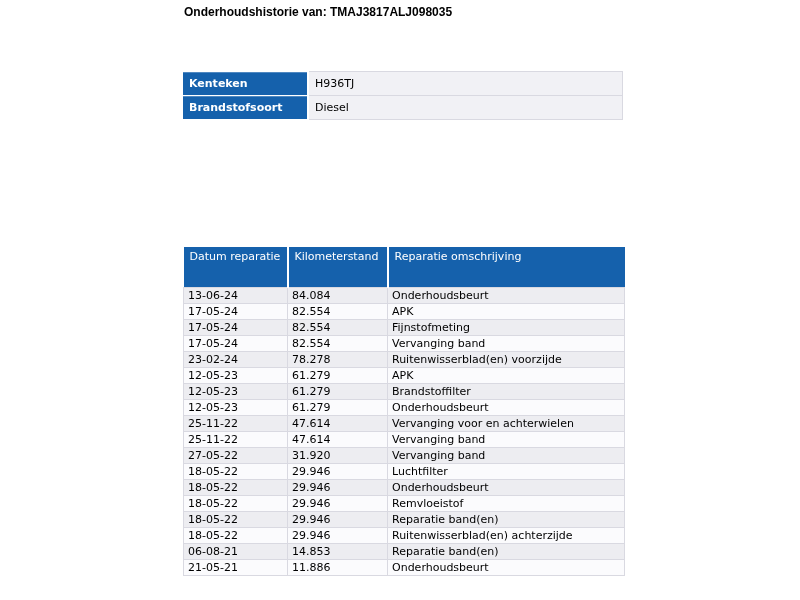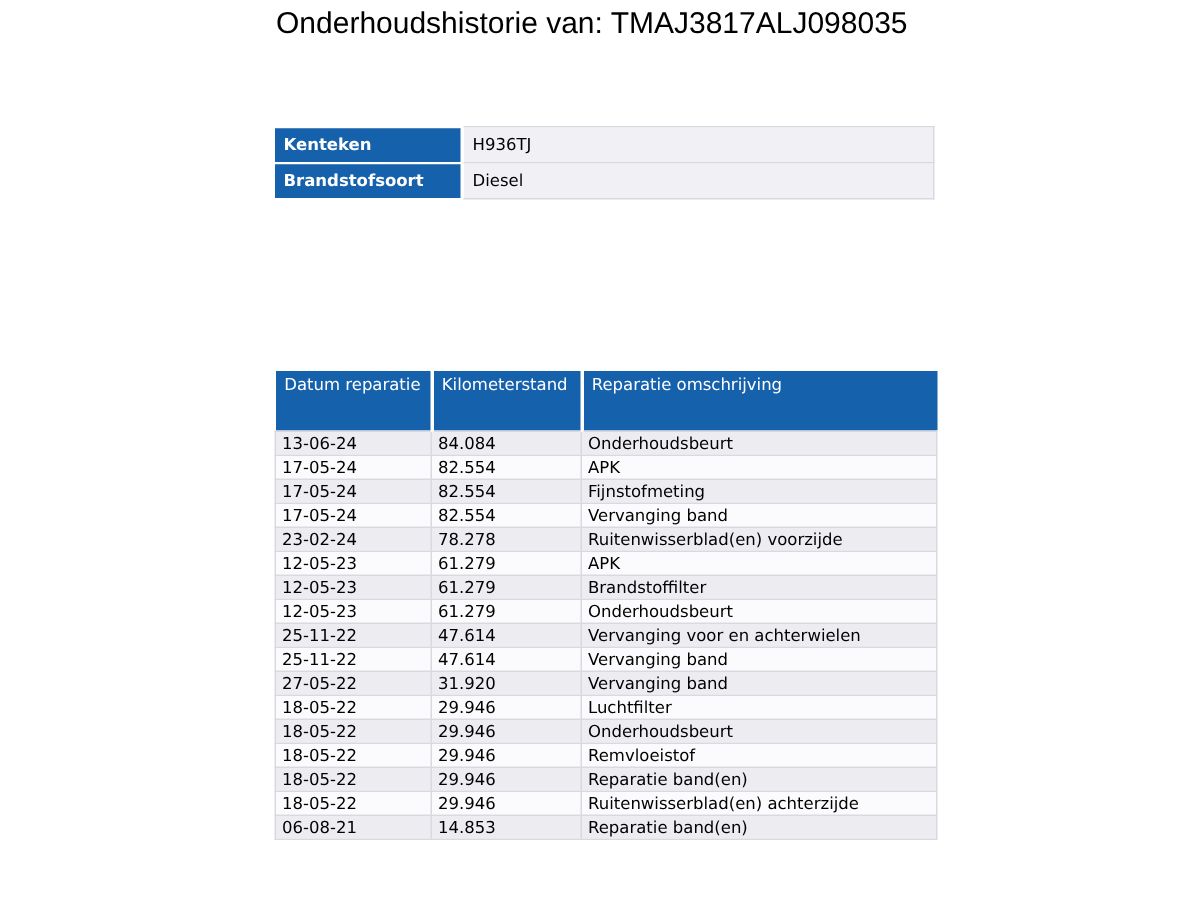--- a/index.html
+++ b/index.html
@@ -25,34 +25,34 @@
     font-family: "DejaVu Sans", "Liberation Sans", sans-serif;
     color: var(--text);
     overflow: hidden;
   }
   .page-title {
     position: absolute;
     left: 184px;
     top: 5px;
     margin: 0;
     font-family: "Liberation Sans", sans-serif;
-    font-size: 20px;
-    font-weight: normal;
+    font-size: 12px;
+    font-weight: bold;
     color: var(--text);
     white-space: nowrap;
   }
   table {
     border-collapse: collapse;
     table-layout: fixed;
   }
   
   .vehicle-table {
     position: absolute;
     left: 183px;
-    top: 84px;
+    top: 71px;
     width: 440px;
     font-size: 11px;
   }
   .vehicle-table td {
     height: 23px;
     padding: 0 6px;
     vertical-align: middle;
     overflow: hidden;
     white-space: nowrap;
   }
@@ -225,16 +225,21 @@
         <tr>
           <td>18-05-22</td>
           <td>29.946</td>
           <td>Ruitenwisserblad(en) achterzijde</td>
         </tr>
         <tr>
           <td>06-08-21</td>
           <td>14.853</td>
           <td>Reparatie band(en)</td>
         </tr>
+        <tr>
+          <td>21-05-21</td>
+          <td>11.886</td>
+          <td>Onderhoudsbeurt</td>
+        </tr>
       </tbody>
   </table>
 
 </div>
 
 </body></html>

